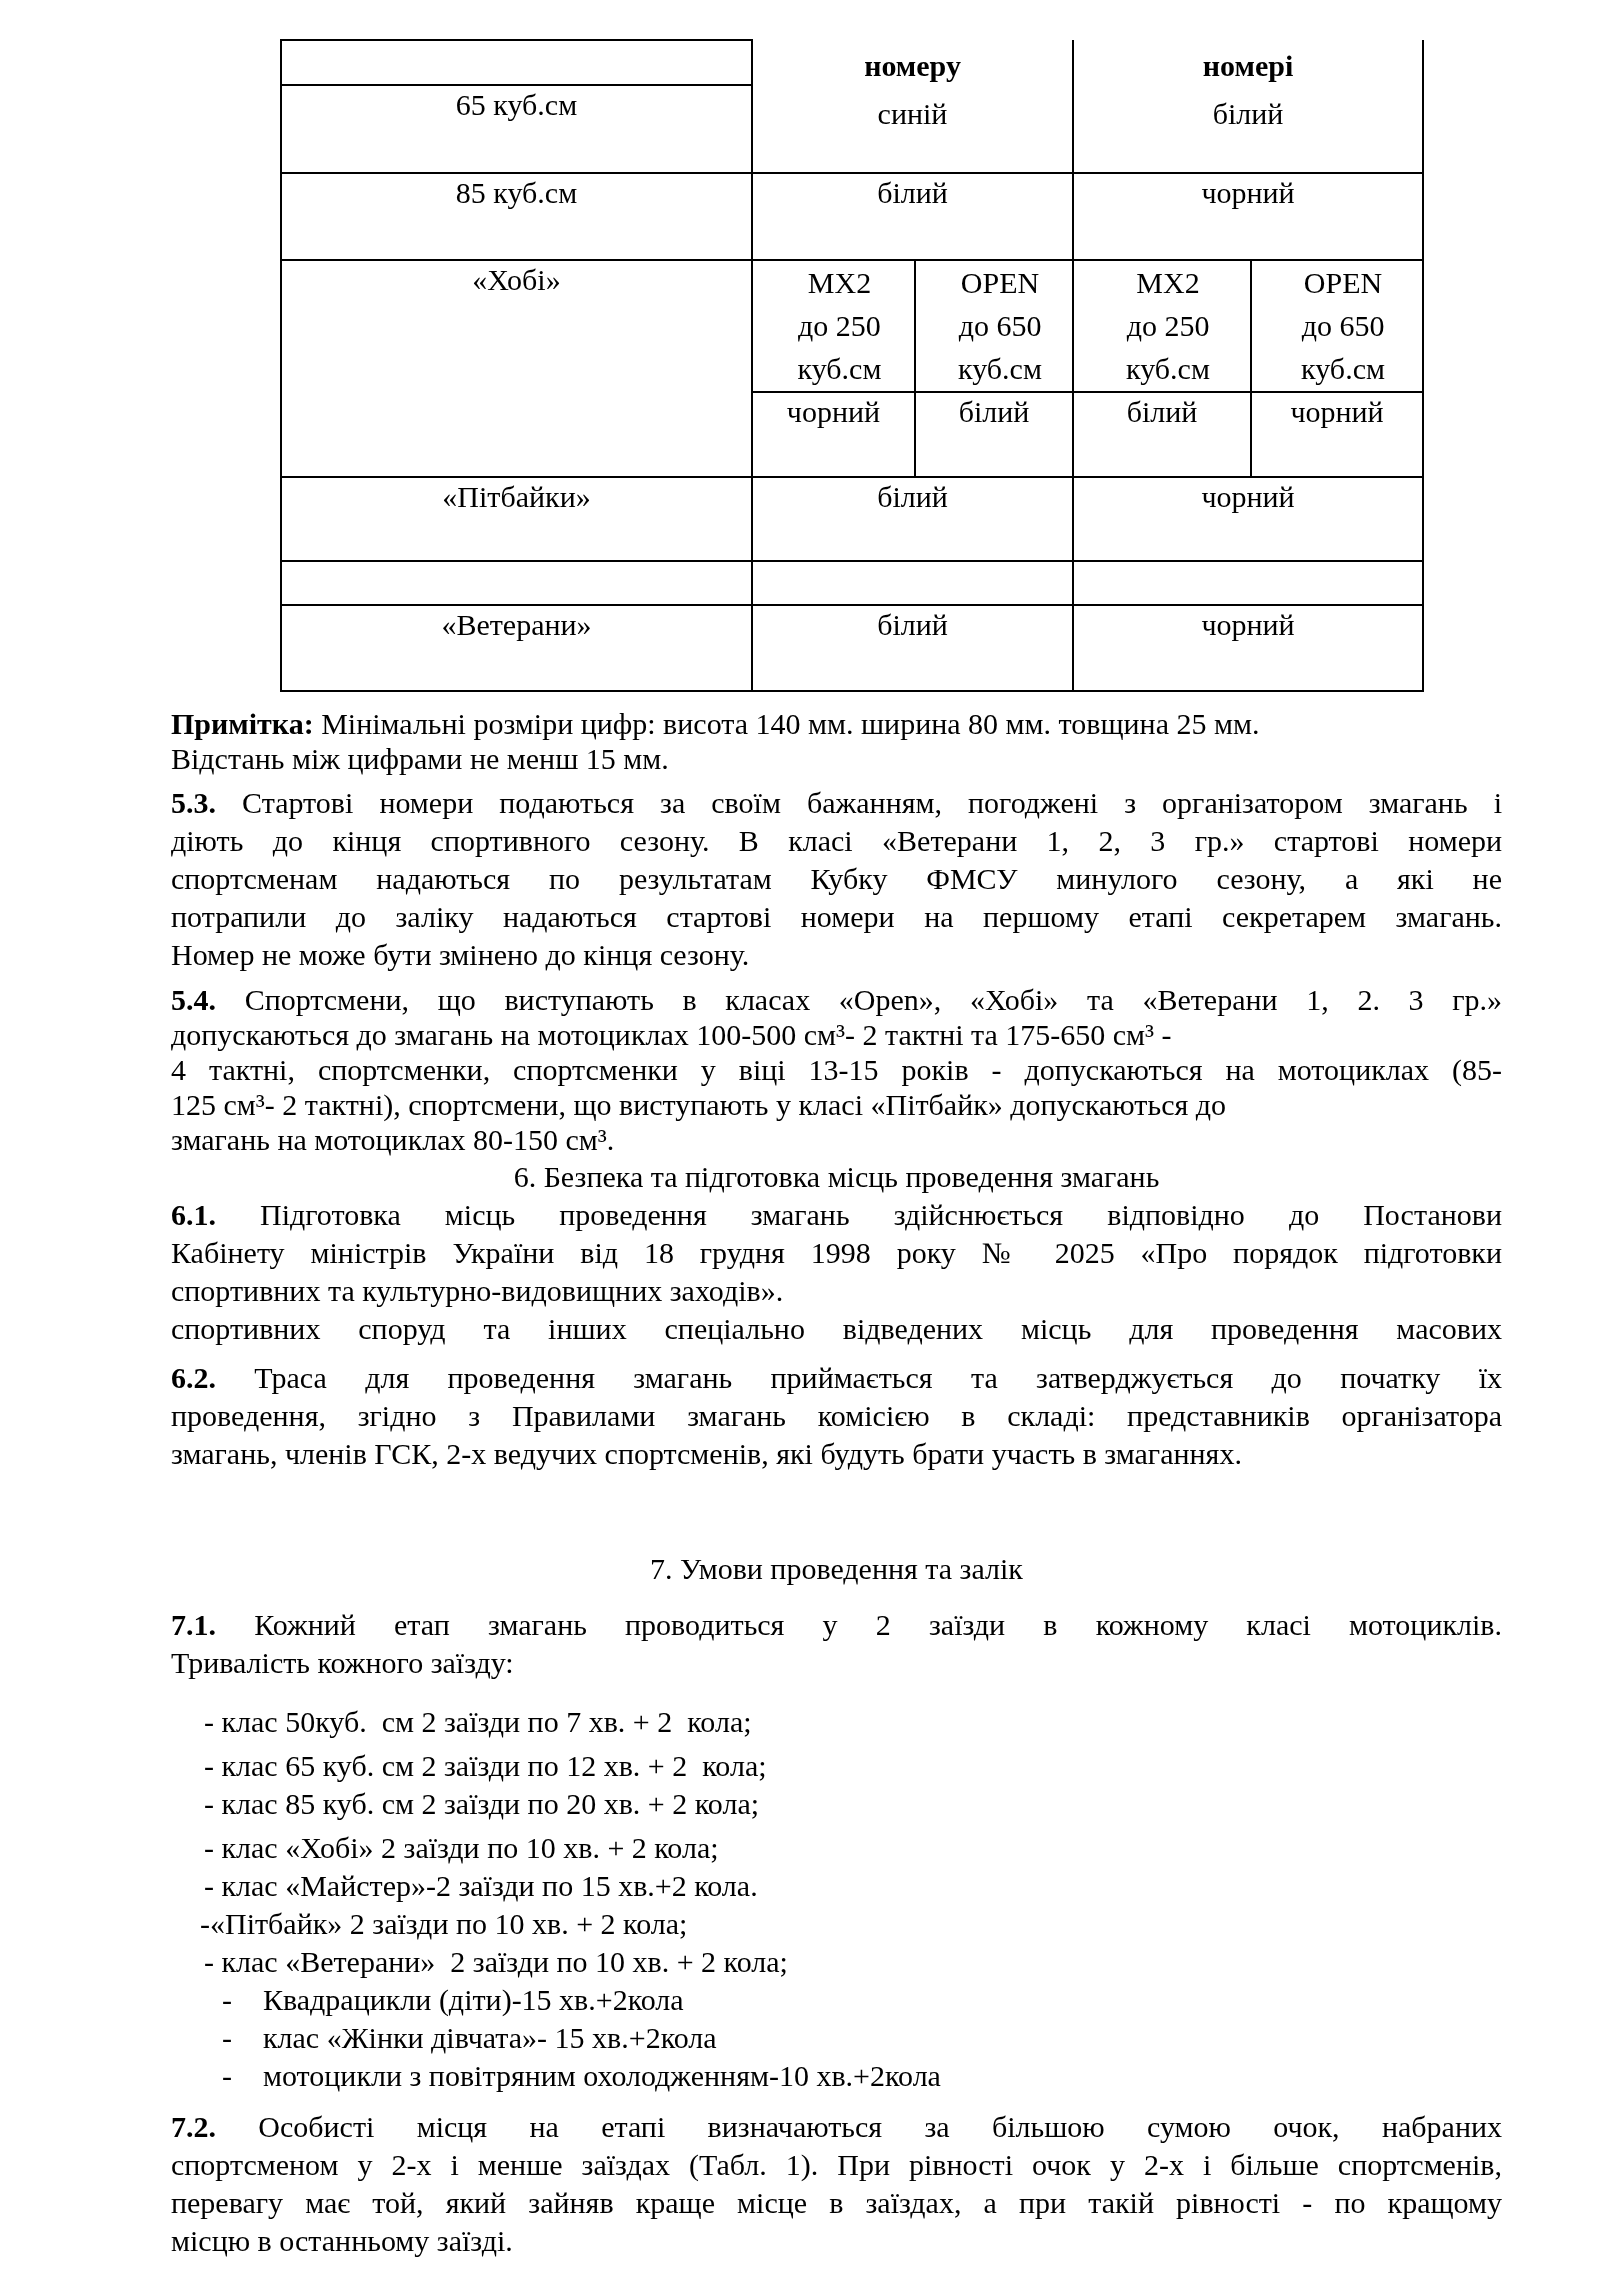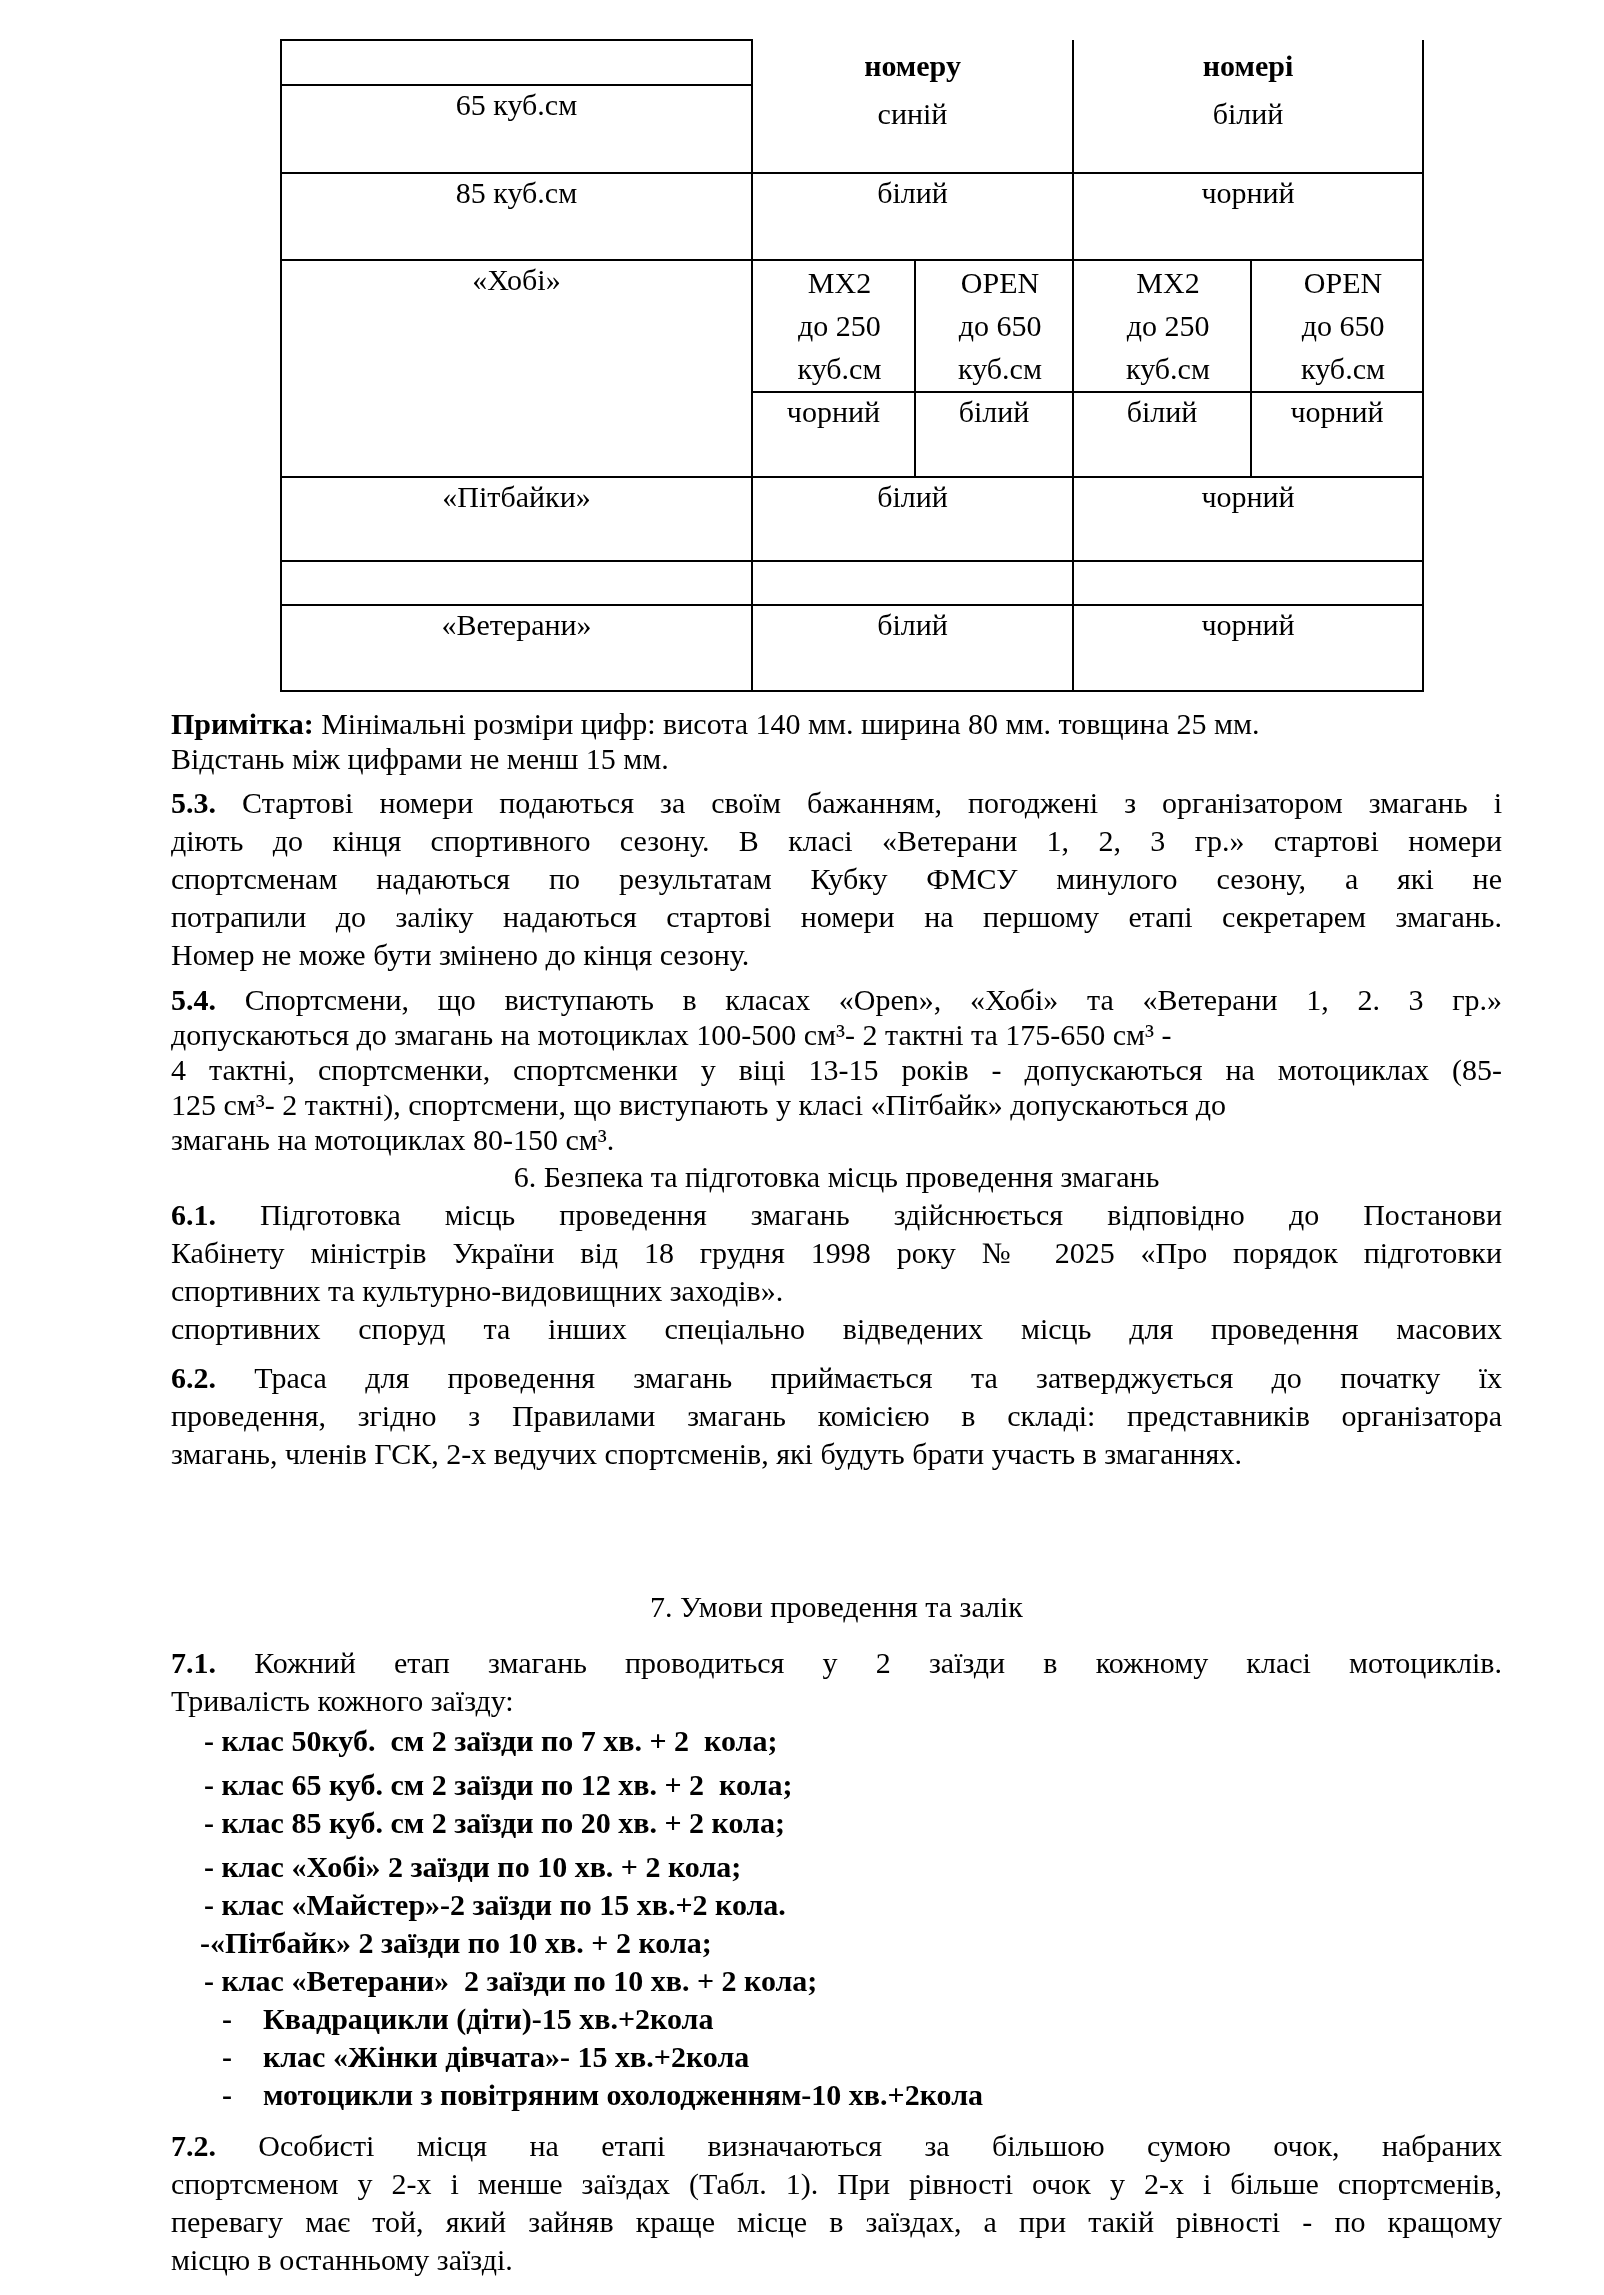--- a/index.html
+++ b/index.html
@@ -23,23 +23,23 @@
   .para{margin:0;}
   .ln{display:block;}
   .jl{text-align:justify;text-align-last:justify;}
   .b{font-weight:bold;}
   .p-note{line-height:35px;}
   .p-53{margin-top:7.8px;}
   .p-54{margin-top:7.8px;line-height:35px;}
   .h-center{font-weight:normal;text-align:center;line-height:39px;margin:0;font-size:30px;}
   .p-61{margin-top:0;}
   .p-62{margin-top:11.6px;}
-  .h7{margin-top:114px;}
+  .h7{margin-top:76px;}
   .p-71{margin-top:18px;}
-  .dlist{margin-top:2px;font-weight:bold;}
+  .dlist{margin-top:21px;}
   .li{white-space:pre-wrap;}
   .li-a{padding-left:33px;}
   .li-a0{padding-left:29px;}
   .li-gap{margin-top:5.8px;}
   .li-b{padding-left:51px;}
   .li-b .txt{margin-left:31px;}
   .p-72{margin-top:13.6px;}
 </style>
 </head>
 <body>

